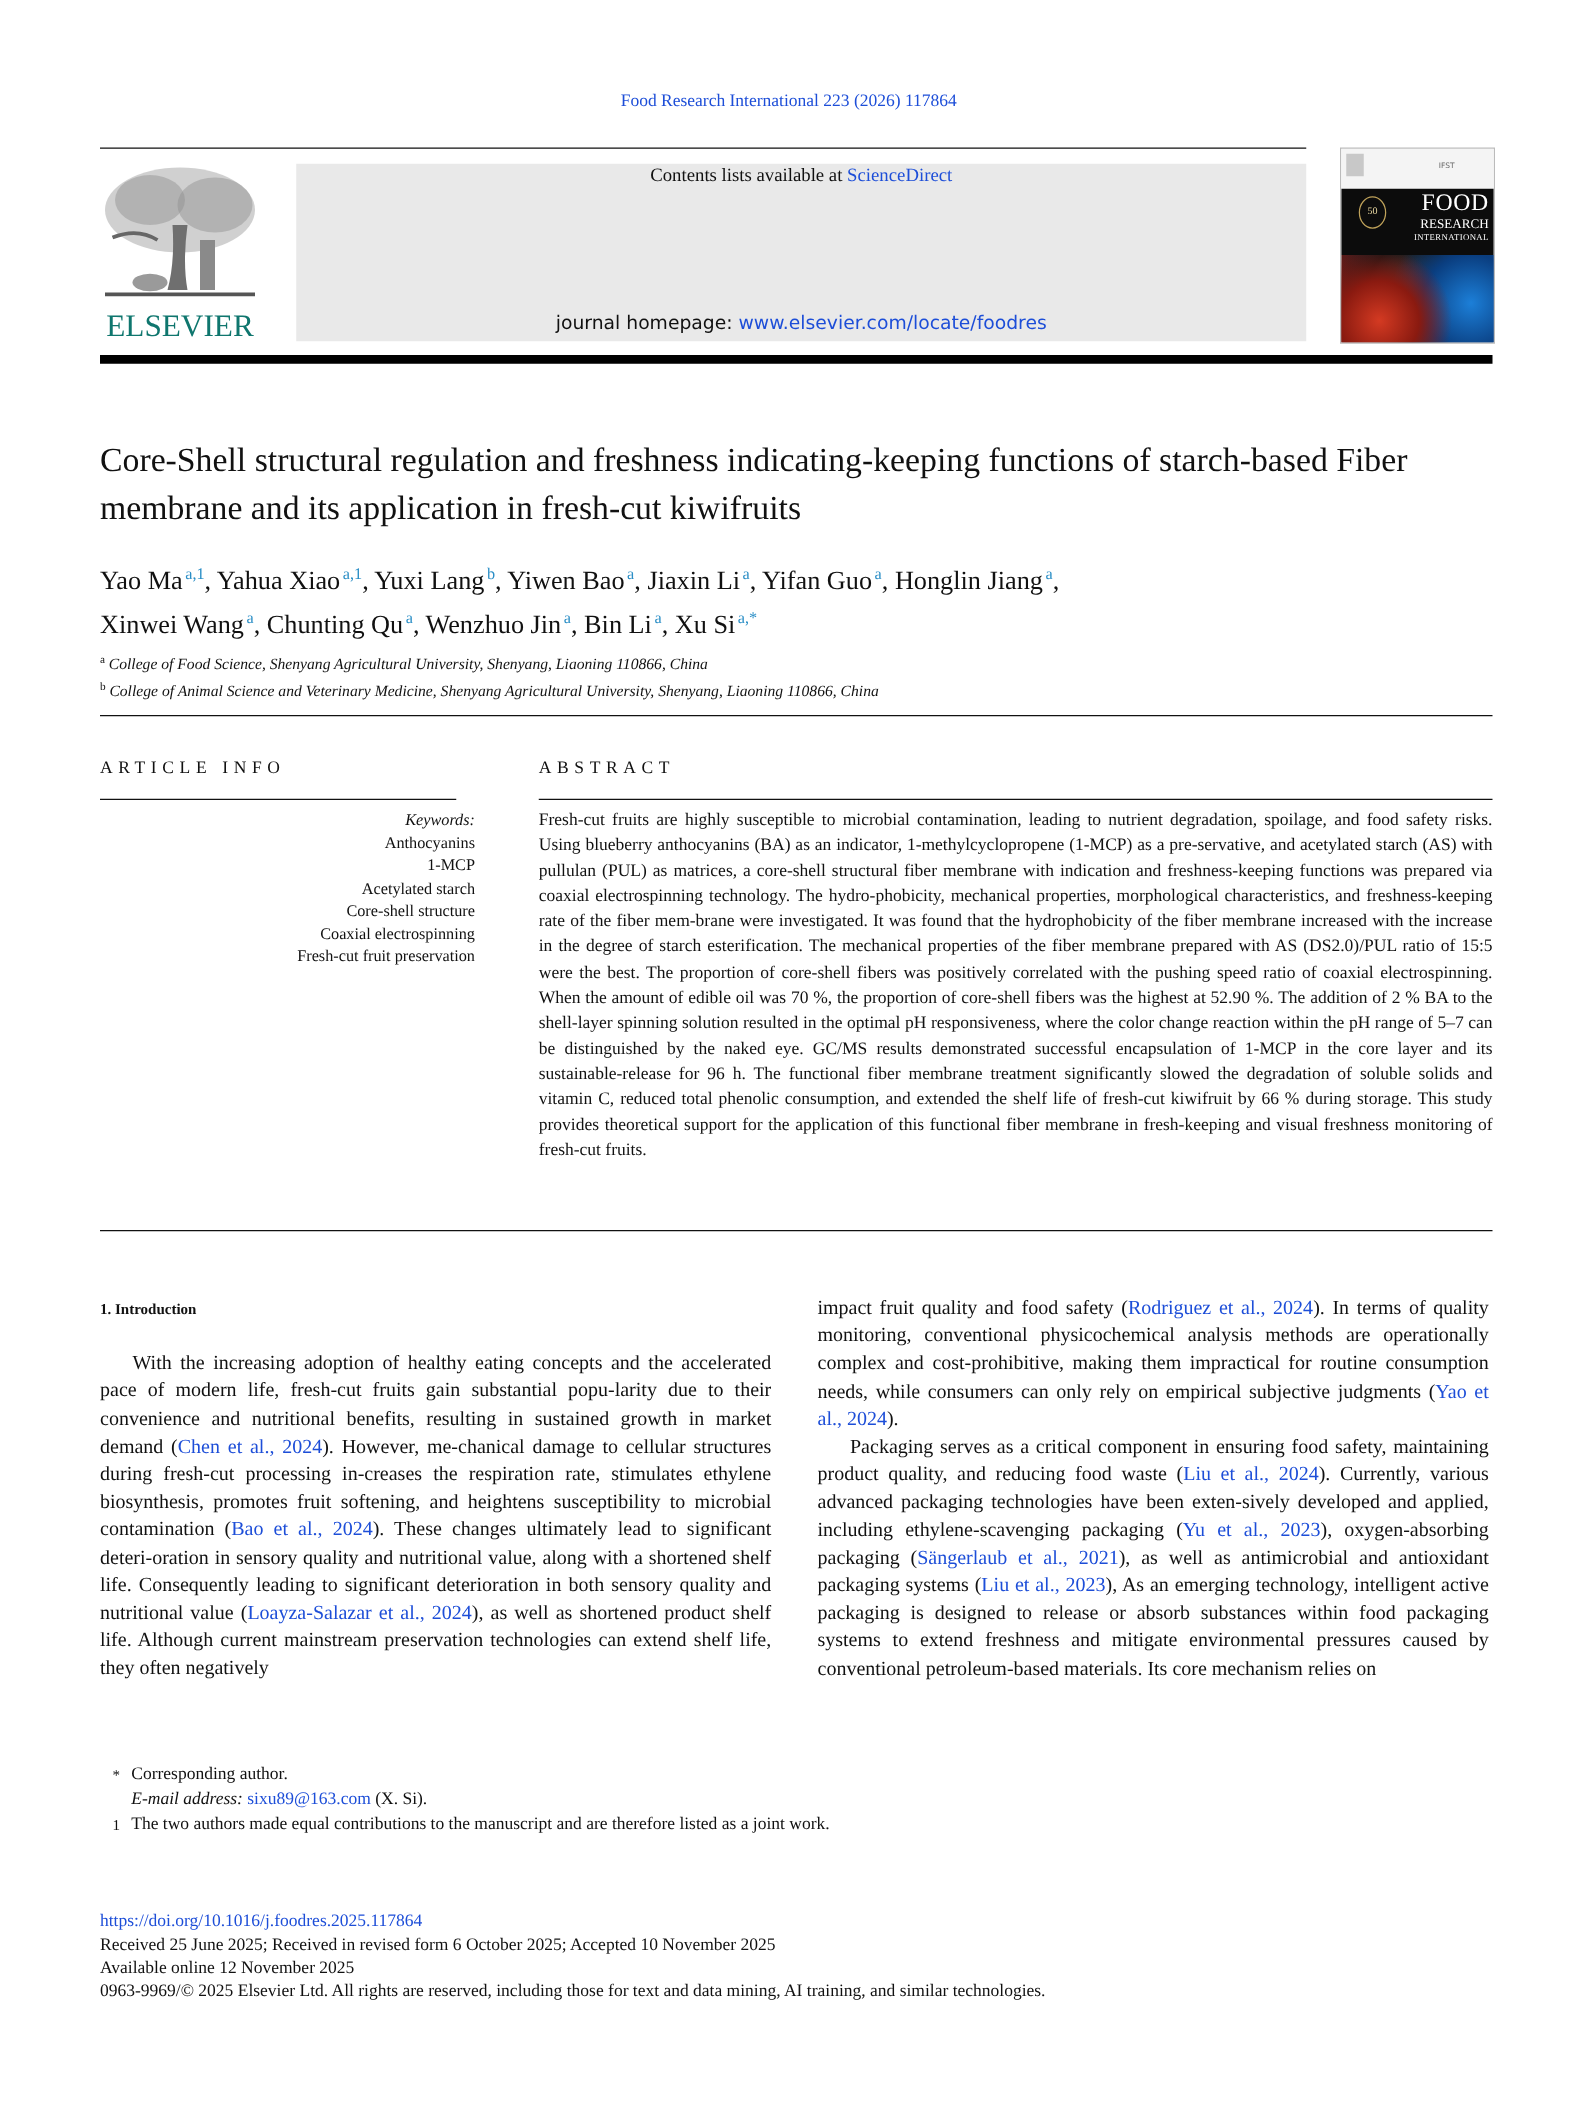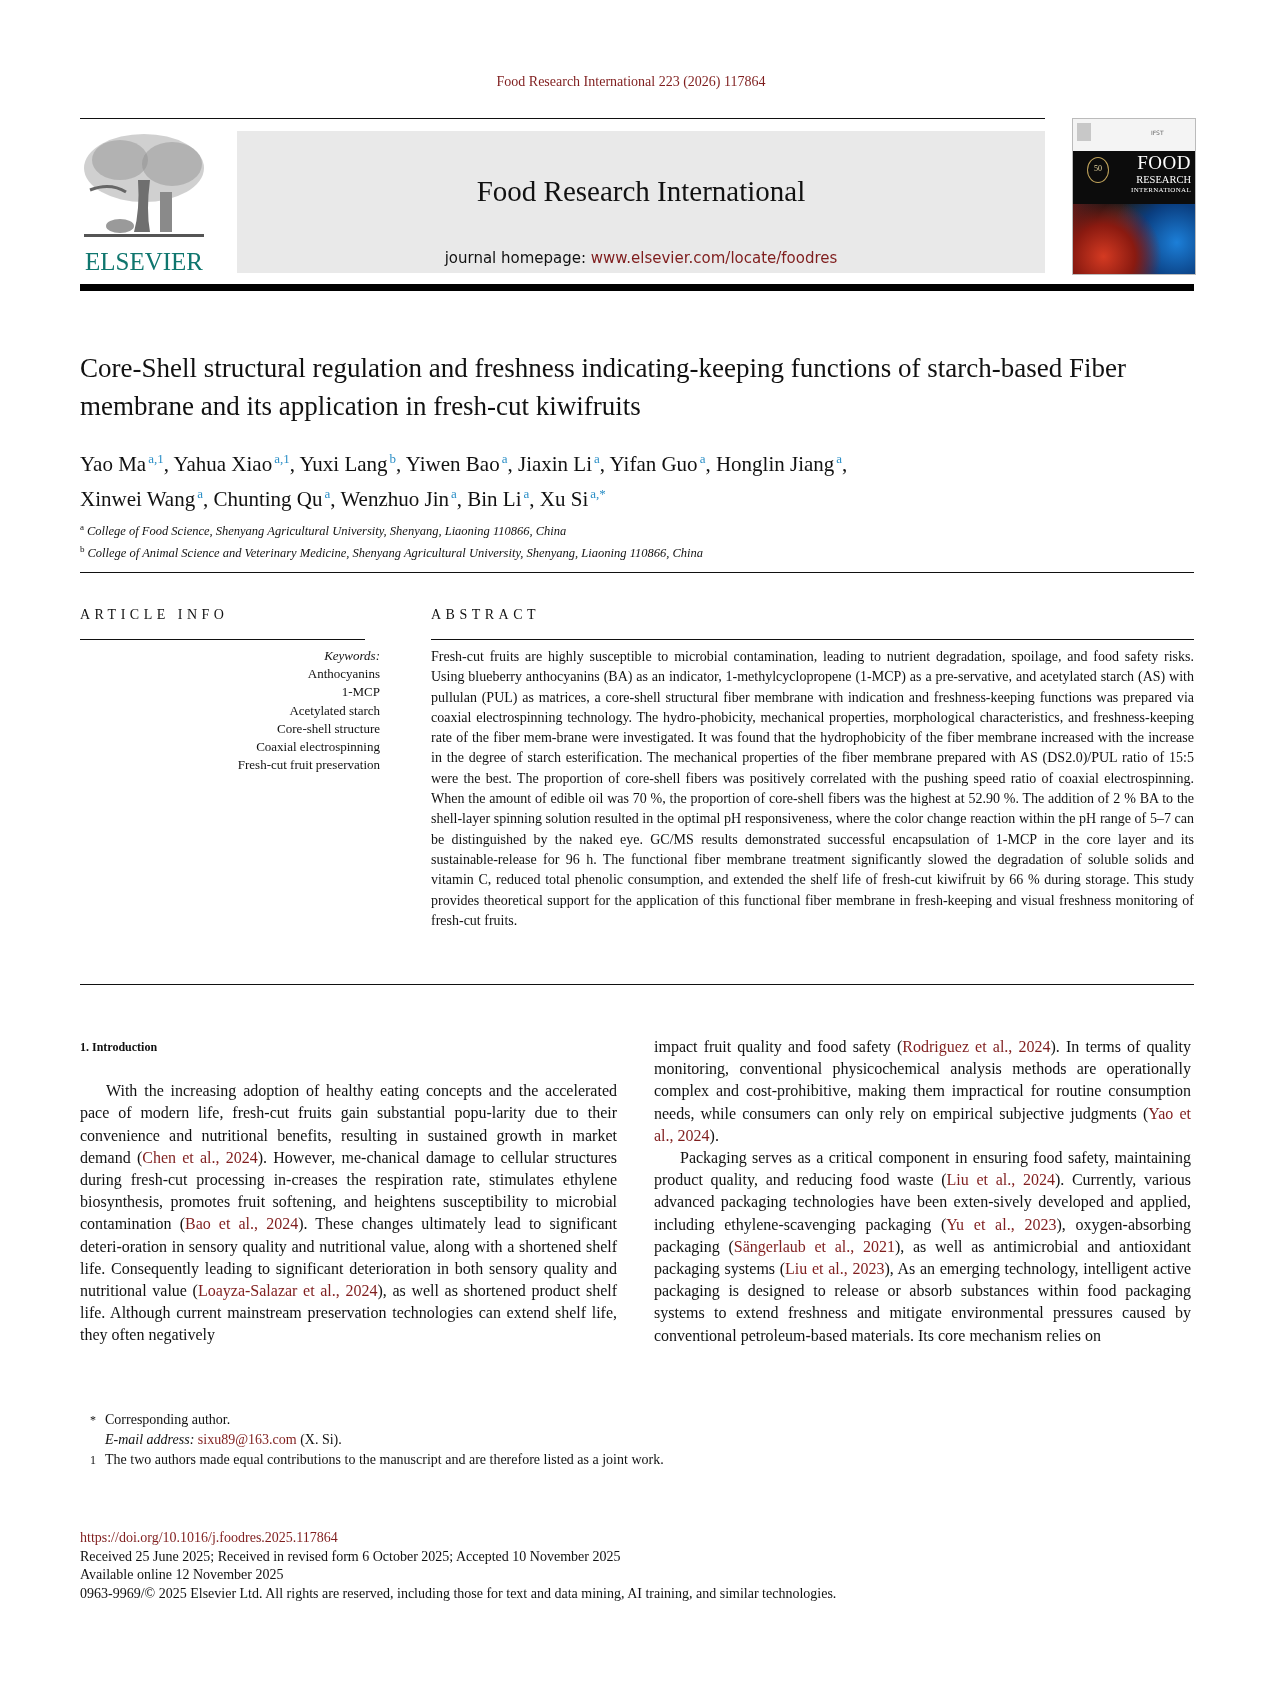--- a/index.html
+++ b/index.html
@@ -1,21 +1,21 @@
 <!DOCTYPE html>
 <html><head>
 <meta charset="utf-8">
 <style>
   html, body { margin: 0; padding: 0; background: #ffffff; }
   body {
     width: 1262px; height: 1683px; position: relative; overflow: hidden;
     font-family: "Liberation Serif", "DejaVu Serif", serif; color: #111;
   }
   .abs { position: absolute; }
-  a, .link { color: #7f1d1d; text-decoration: none; }
+  a, .link { color: #1d4ed8; text-decoration: none; }
 
   
   .journal-ref { top: 74px; left: 0; width: 1262px; text-align: center; font-size: 14px; color: #2a76a8; }
   .top-rule { top: 118px; left: 80px; width: 965px; height: 1px; background: #111; }
   .elsevier-logo { top: 130px; left: 80px; width: 128px; height: 148px; }
   .elsevier-word { top: 248px; left: 80px; width: 128px; text-align: center; font-size: 25px; color: #0f766e; letter-spacing: 0px; }
   .masthead { top: 131px; left: 237px; width: 808px; height: 142px; background: #e9e9e9; }
   .masthead .contents { position: absolute; top: 2px; left: 0; width: 100%; text-align: center; font-size: 15px; }
   .masthead .jtitle { position: absolute; top: 44px; left: 0; width: 100%; text-align: center; font-size: 29px; }
   .masthead .homepage { position: absolute; top: 118px; left: 0; width: 100%; text-align: center; font-size: 15px; font-family: "DejaVu Sans", sans-serif; }
@@ -86,21 +86,23 @@
     <path d="M58 50 Q60 80 54 102 L70 102 Q66 80 70 50 Z" fill="#6f6f6f"></path>
     <path d="M10 60 Q30 52 46 62" stroke="#666" stroke-width="3" fill="none"></path>
     <rect x="80" y="62" width="12" height="40" fill="#8a8a8a"></rect>
     <ellipse cx="40" cy="96" rx="14" ry="7" fill="#9a9a9a"></ellipse>
     <rect x="4" y="104" width="120" height="3" fill="#555"></rect>
   </svg>
 </div>
 <div class="abs elsevier-word">ELSEVIER</div>
 
 <div class="abs masthead">
-  <div class="jtitle">Food Research International</div>
+  <div class="contents">
+    <span>Contents lists available at </span><span class="link">ScienceDirect</span>
+  </div>
   <div class="homepage">
     <span>journal homepage: </span><span class="link">www.elsevier.com/locate/foodres</span>
   </div>
 </div>
 
 <div class="abs cover">
   <div class="c-top"></div>
   <div class="c-logo"></div>
   <div class="c-ifst">IFST</div>
   <div class="c-black"></div>

